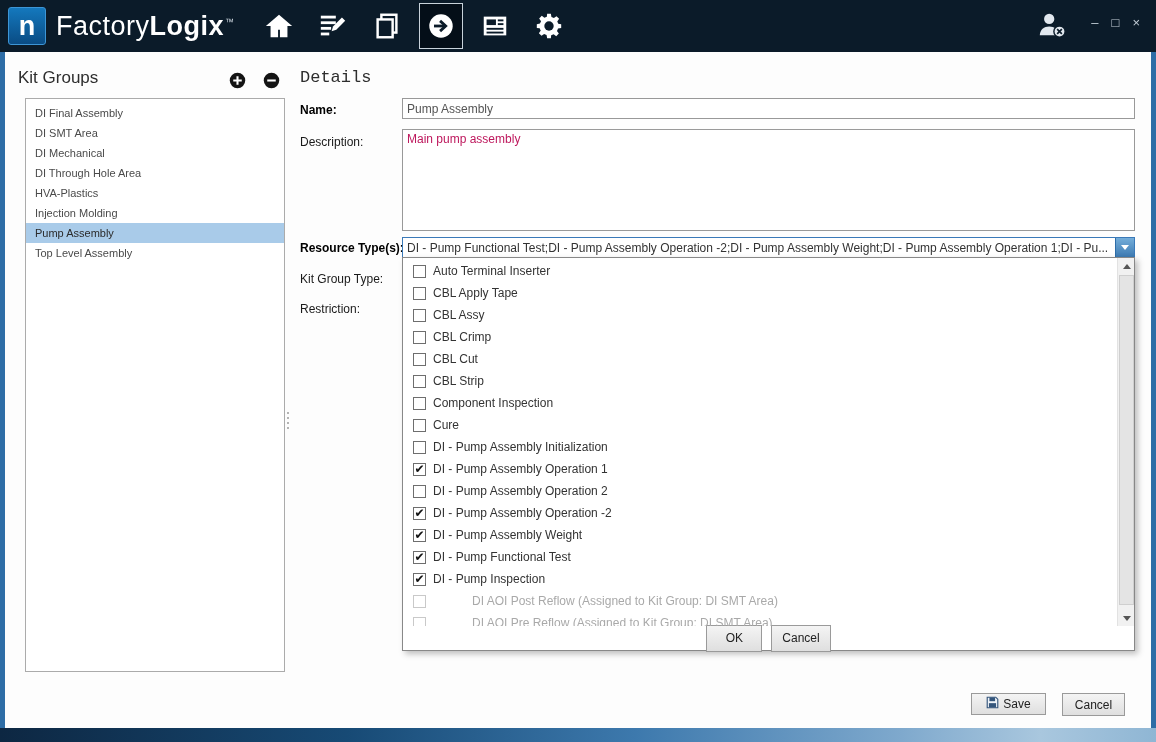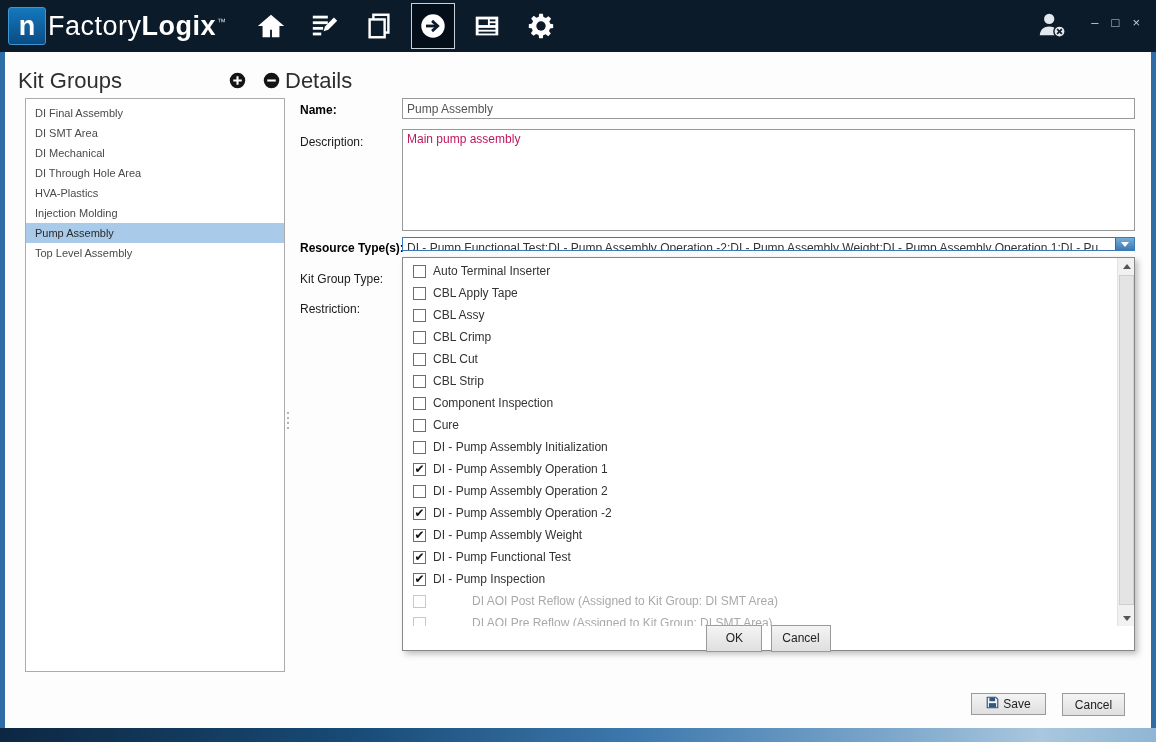--- a/index.html
+++ b/index.html
@@ -5,57 +5,57 @@
   :root{
     --titlebar:#0b1b29; --frame:#2e6da6; --accent:#3a79b8; --selection:#a9cbe9;
   }
   *{box-sizing:border-box;margin:0;padding:0;}
   html,body{width:1156px;height:742px;overflow:hidden;}
   body{font-family:"Liberation Sans","DejaVu Sans",sans-serif;background:var(--frame);position:relative;}
 
   
   .titlebar{position:absolute;top:0;left:0;right:0;height:52px;background:var(--titlebar);display:flex;align-items:center;}
   .logo{width:38px;height:38px;margin-left:8px;border-radius:3px;background:linear-gradient(180deg,#1478bd,#0a4c84);border:1px solid #3d95d5;color:#fff;font-size:27px;font-weight:bold;display:flex;align-items:center;justify-content:center;}
-  .brand{margin-left:2px;color:#fff;font-size:27px;letter-spacing:.5px;white-space:nowrap;}
+  .brand{margin-left:10px;color:#fff;font-size:27px;letter-spacing:.5px;white-space:nowrap;}
   .brand .b1{font-weight:400;}
   .brand .b2{font-weight:700;}
   .brand .tm{font-size:9px;vertical-align:super;margin-left:1px;color:#cfd8e0;}
   .nav{display:flex;gap:10px;margin-left:22px;align-items:center;}
   .nav-item{width:44px;height:46px;display:flex;align-items:center;justify-content:center;border:1px solid transparent;cursor:pointer;}
   .nav-item.selected{background:#040e18;border:1px solid #c8d2da;}
   .user{position:absolute;right:88px;top:10px;cursor:pointer;}
   .winctl{position:absolute;right:16px;top:16px;display:flex;gap:13px;color:#c2cdd6;font-size:13px;}
   .winctl span{cursor:pointer;line-height:13px;}
 
   
   .main{position:absolute;top:52px;left:5px;right:5px;bottom:14px;background:#fdfdfd;}
   .bottomstrip{position:absolute;left:0;right:0;bottom:0;height:14px;
     background:linear-gradient(90deg,#0d2742 0%,#174a75 30%,#3d79ad 55%,#7fa9cd 78%,#a9c7de 90%,#8fb6d4 100%);}
 
-  h2{font-size:22px;font-weight:400;color:#2e2e2e;}
+  h2{font-size:17px;font-weight:400;color:#2e2e2e;}
 
   
   .kit-title{position:absolute;left:13px;top:16px;}
   .addrem{position:absolute;left:224px;top:20px;display:flex;gap:17px;}
   .addrem span{cursor:pointer;display:block;height:17px;}
   .listbox{position:absolute;left:20px;top:46px;width:260px;height:574px;border:1px solid #ababab;background:#fff;padding-top:4px;overflow:hidden;}
   .kit-item{height:20px;line-height:20px;padding-left:9px;font-size:11px;color:#4a4a4a;white-space:nowrap;cursor:pointer;}
   .kit-item.selected{background:var(--selection);color:#2b2b2b;}
   .splitter{position:absolute;left:282px;top:360px;display:flex;flex-direction:column;gap:3px;cursor:col-resize;}
   .splitter i{width:2px;height:2px;background:#9a9a9a;border-radius:50%;}
 
   
-  .details-title{position:absolute;left:280px;top:16px;}
+  .details-title{position:absolute;left:295px;top:16px;font-family:Liberation Mono, monospace;}
   .flabel{position:absolute;left:295px;font-size:12px;color:#1a1a1a;white-space:nowrap;}
   .flabel.bold{font-weight:bold;color:#000;}
   .tinput{position:absolute;left:397px;width:733px;border:1px solid #999;background:#fff;font-family:inherit;font-size:12px;color:#555;padding:2px 4px;}
   #name-input{top:46px;height:21px;}
   #desc-input{top:77px;height:102px;resize:none;color:#be185d;line-height:15px;}
 
-  .combo{position:absolute;left:397px;top:185px;width:733px;height:14px;border:1px solid var(--accent);background:#fff;display:flex;cursor:pointer;}
+  .combo{position:absolute;left:397px;top:185px;width:733px;height:21px;border:1px solid var(--accent);background:#fff;display:flex;cursor:pointer;}
   .combo-text{flex:1;font-size:12px;color:#333;padding:3px 4px;white-space:nowrap;overflow:hidden;}
   .combo-btn{width:19px;background:linear-gradient(180deg,#74add9,#3d7ab2);border-left:1px solid #2d6da8;display:flex;align-items:center;justify-content:center;}
   .combo-btn::after{content:"";border-left:4px solid transparent;border-right:4px solid transparent;border-top:5px solid #fff;}
 
   
   .popup{position:absolute;left:397px;top:205px;width:733px;height:394px;background:#fff;border:1px solid #888;box-shadow:3px 3px 6px rgba(0,0,0,.25);z-index:5;}
   .opts{position:relative;height:368px;overflow:hidden;padding-top:2px;}
   .opt{height:22px;display:flex;align-items:center;padding-left:10px;padding-right:24px;white-space:nowrap;overflow:hidden;cursor:pointer;}
   .cb{width:13px;height:13px;border:1px solid #6e6e6e;background:#fff;margin-right:7px;font-size:12px;line-height:11px;text-align:center;color:#111;flex:0 0 auto;}
   .olabel{font-size:12px;color:#333;}

